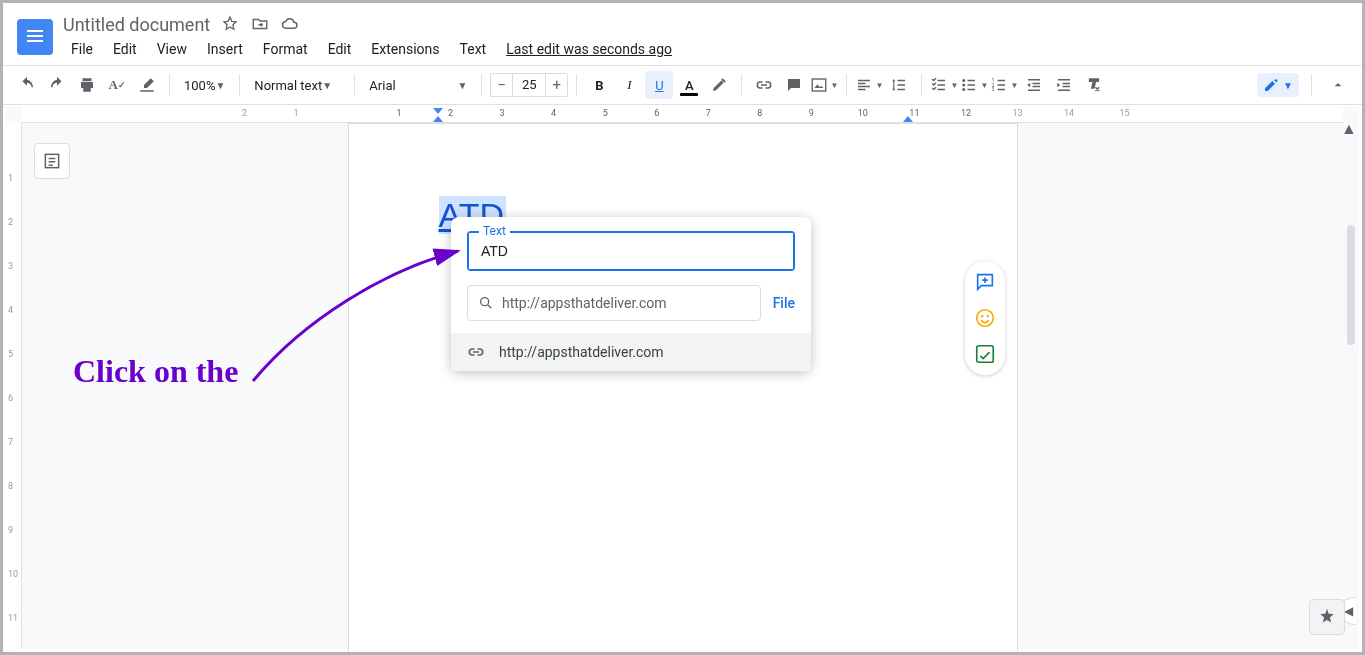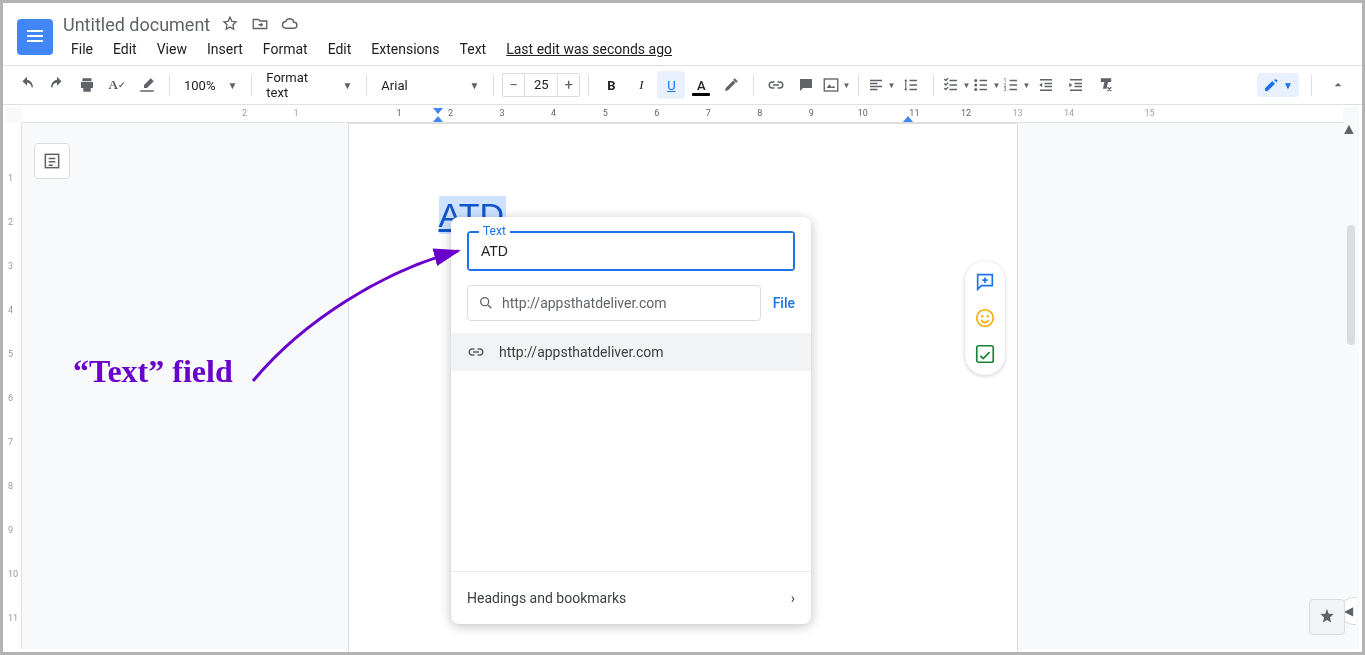--- a/index.html
+++ b/index.html
@@ -19,21 +19,21 @@
   .last-edit { font-size:13px; color:#5f6368; text-decoration:underline; padding:4px 10px; }
   .titlebar-right { margin-left:auto; display:flex; align-items:center; gap:16px; }
   .comm-icon { width:24px; height:24px; color:#5f6368; }
   .share-btn { background:#1a73e8; color:#fff; border-radius:4px; padding:8px 18px; font-size:14px; font-weight:500; display:flex; align-items:center; gap:8px; }
   .avatar { width:34px; height:34px; border-radius:50%; background: radial-gradient(circle at 50% 30%, #e8d5c8 0 35%, #584d44 36% 100%); }
 
   
   .toolbar { height:40px; border-top:1px solid #e0e0e0; border-bottom:1px solid #e0e0e0; display:flex; align-items:center; padding:0 10px; gap:2px; font-size:13px; color:#5f6368; }
   .tbtn { width:28px; height:28px; display:flex; align-items:center; justify-content:center; border-radius:4px; cursor:pointer; color:#5f6368; }
   .sep { width:1px; height:22px; background:#e0e0e0; margin:0 6px; }
-  .combo { display:flex; align-items:center; gap:12px; padding:0 6px; height:28px; cursor:pointer; color:#202124;}
+  .combo { display:flex; align-items:center; gap:0; padding:0 6px; height:28px; cursor:pointer; color:#202124;}
   .combo .arrow { font-size:10px; color:#5f6368; }
   .fontsize { display:flex; align-items:center; }
   .fontsize .box { width:34px; height:24px; border:1px solid #dadce0; text-align:center; font-size:13px; line-height:22px; color:#202124; background:#fff;}
   .fontsize .pm { width:22px; height:24px; border:1px solid #dadce0; display:flex; align-items:center; justify-content:center; font-size:15px; cursor:pointer; background:#fff;}
   .fontsize .pm.minus{border-right:none;border-radius:2px 0 0 2px;}
   .fontsize .pm.plus{border-left:none;border-radius:0 2px 2px 0;}
   .underline-active{ color:#1a73e8; background:#e8f0fe; text-decoration:underline;}
   .textcolor { position:relative; }
   .textcolor::after{content:"";position:absolute;left:5px;right:5px;bottom:3px;height:3px;background:#000;border-radius:1px;}
   .toolbar-right{margin-left:auto;display:flex;align-items:center;gap:6px;}
@@ -143,21 +143,21 @@
         <path fill="#5f6368" d="M17 3l4 4-9 9H8v-4zM3 19h18v2H3z"></path>
       </svg>
     </div>
   <div class="sep"></div>
   <div class="combo">
       <span>100%</span>
       <span class="arrow">▼</span>
     </div>
   <div class="sep"></div>
   <div class="combo" style="width:98px">
-      <span>Format text</span>
+      <span>Normal text</span>
       <span class="arrow">▼</span>
     </div>
   <div class="sep"></div>
   <div class="combo" style="width:110px">
       <span>Arial</span>
       <span class="arrow" style="margin-left:auto">▼</span>
     </div>
   <div class="sep"></div>
   <div class="fontsize">
     <div class="pm minus">−</div>
@@ -282,21 +282,21 @@
         <span class="dark" style="left: 257.692px;">5</span>
         <span class="dark" style="left: 309.231px;">6</span>
         <span class="dark" style="left: 360.769px;">7</span>
         <span class="dark" style="left: 412.308px;">8</span>
         <span class="dark" style="left: 463.846px;">9</span>
         <span class="dark" style="left: 515.385px;">10</span>
         <span class="dark" style="left: 566.923px;">11</span>
         <span class="dark" style="left: 618.462px;">12</span>
         <span class="" style="left: 670px;">13</span>
         <span class="" style="left: 721.538px;">14</span>
-        <span class="" style="left: 802px;">15</span>
+        <span class="" style="left: 777px;">15</span>
       </div>
   </div>
   <div class="vruler" id="vruler">
       <div class="tick" style="top: 50px;">1</div>
       <div class="tick" style="top: 94px;">2</div>
       <div class="tick" style="top: 138px;">3</div>
       <div class="tick" style="top: 182px;">4</div>
       <div class="tick" style="top: 226px;">5</div>
       <div class="tick" style="top: 270px;">6</div>
       <div class="tick" style="top: 314px;">7</div>
@@ -366,29 +366,25 @@
       </div>
       <span class="apply">File</span>
     </div>
   </div>
   <div class="suggest">
     <svg width="18" height="18" viewBox="0 0 24 24">
         <path fill="#5f6368" d="M10 7H7a5 5 0 000 10h3v-2H7a3 3 0 010-6h3zm4 0h3a5 5 0 010 10h-3v-2h3a3 3 0 000-6h-3zm-6 4h8v2H8z"></path>
       </svg>
     <span>http://appsthatdeliver.com</span>
   </div>
-  <div class="footer">
-    <span>Headings and bookmarks</span>
-    <span>›</span>
-  </div>
 </div>
 
 <svg class="arrow" width="230" height="160">
   <defs>
       <marker id="ah" markerWidth="10" markerHeight="10" refX="8" refY="3" orient="auto">
         <path d="M0,0 L9,3 L0,6 z" fill="#6a00cc"></path>
       </marker>
     </defs>
   <path d="M10,150 C60,90 140,40 215,20" stroke="#6a00cc" stroke-width="3" fill="none" marker-end="url(#ah)"></path>
 </svg>
 <div class="anno">
-  <div>“Text” field</div>
+  <div>Click on the</div>
 </div>
 
 </body></html>

